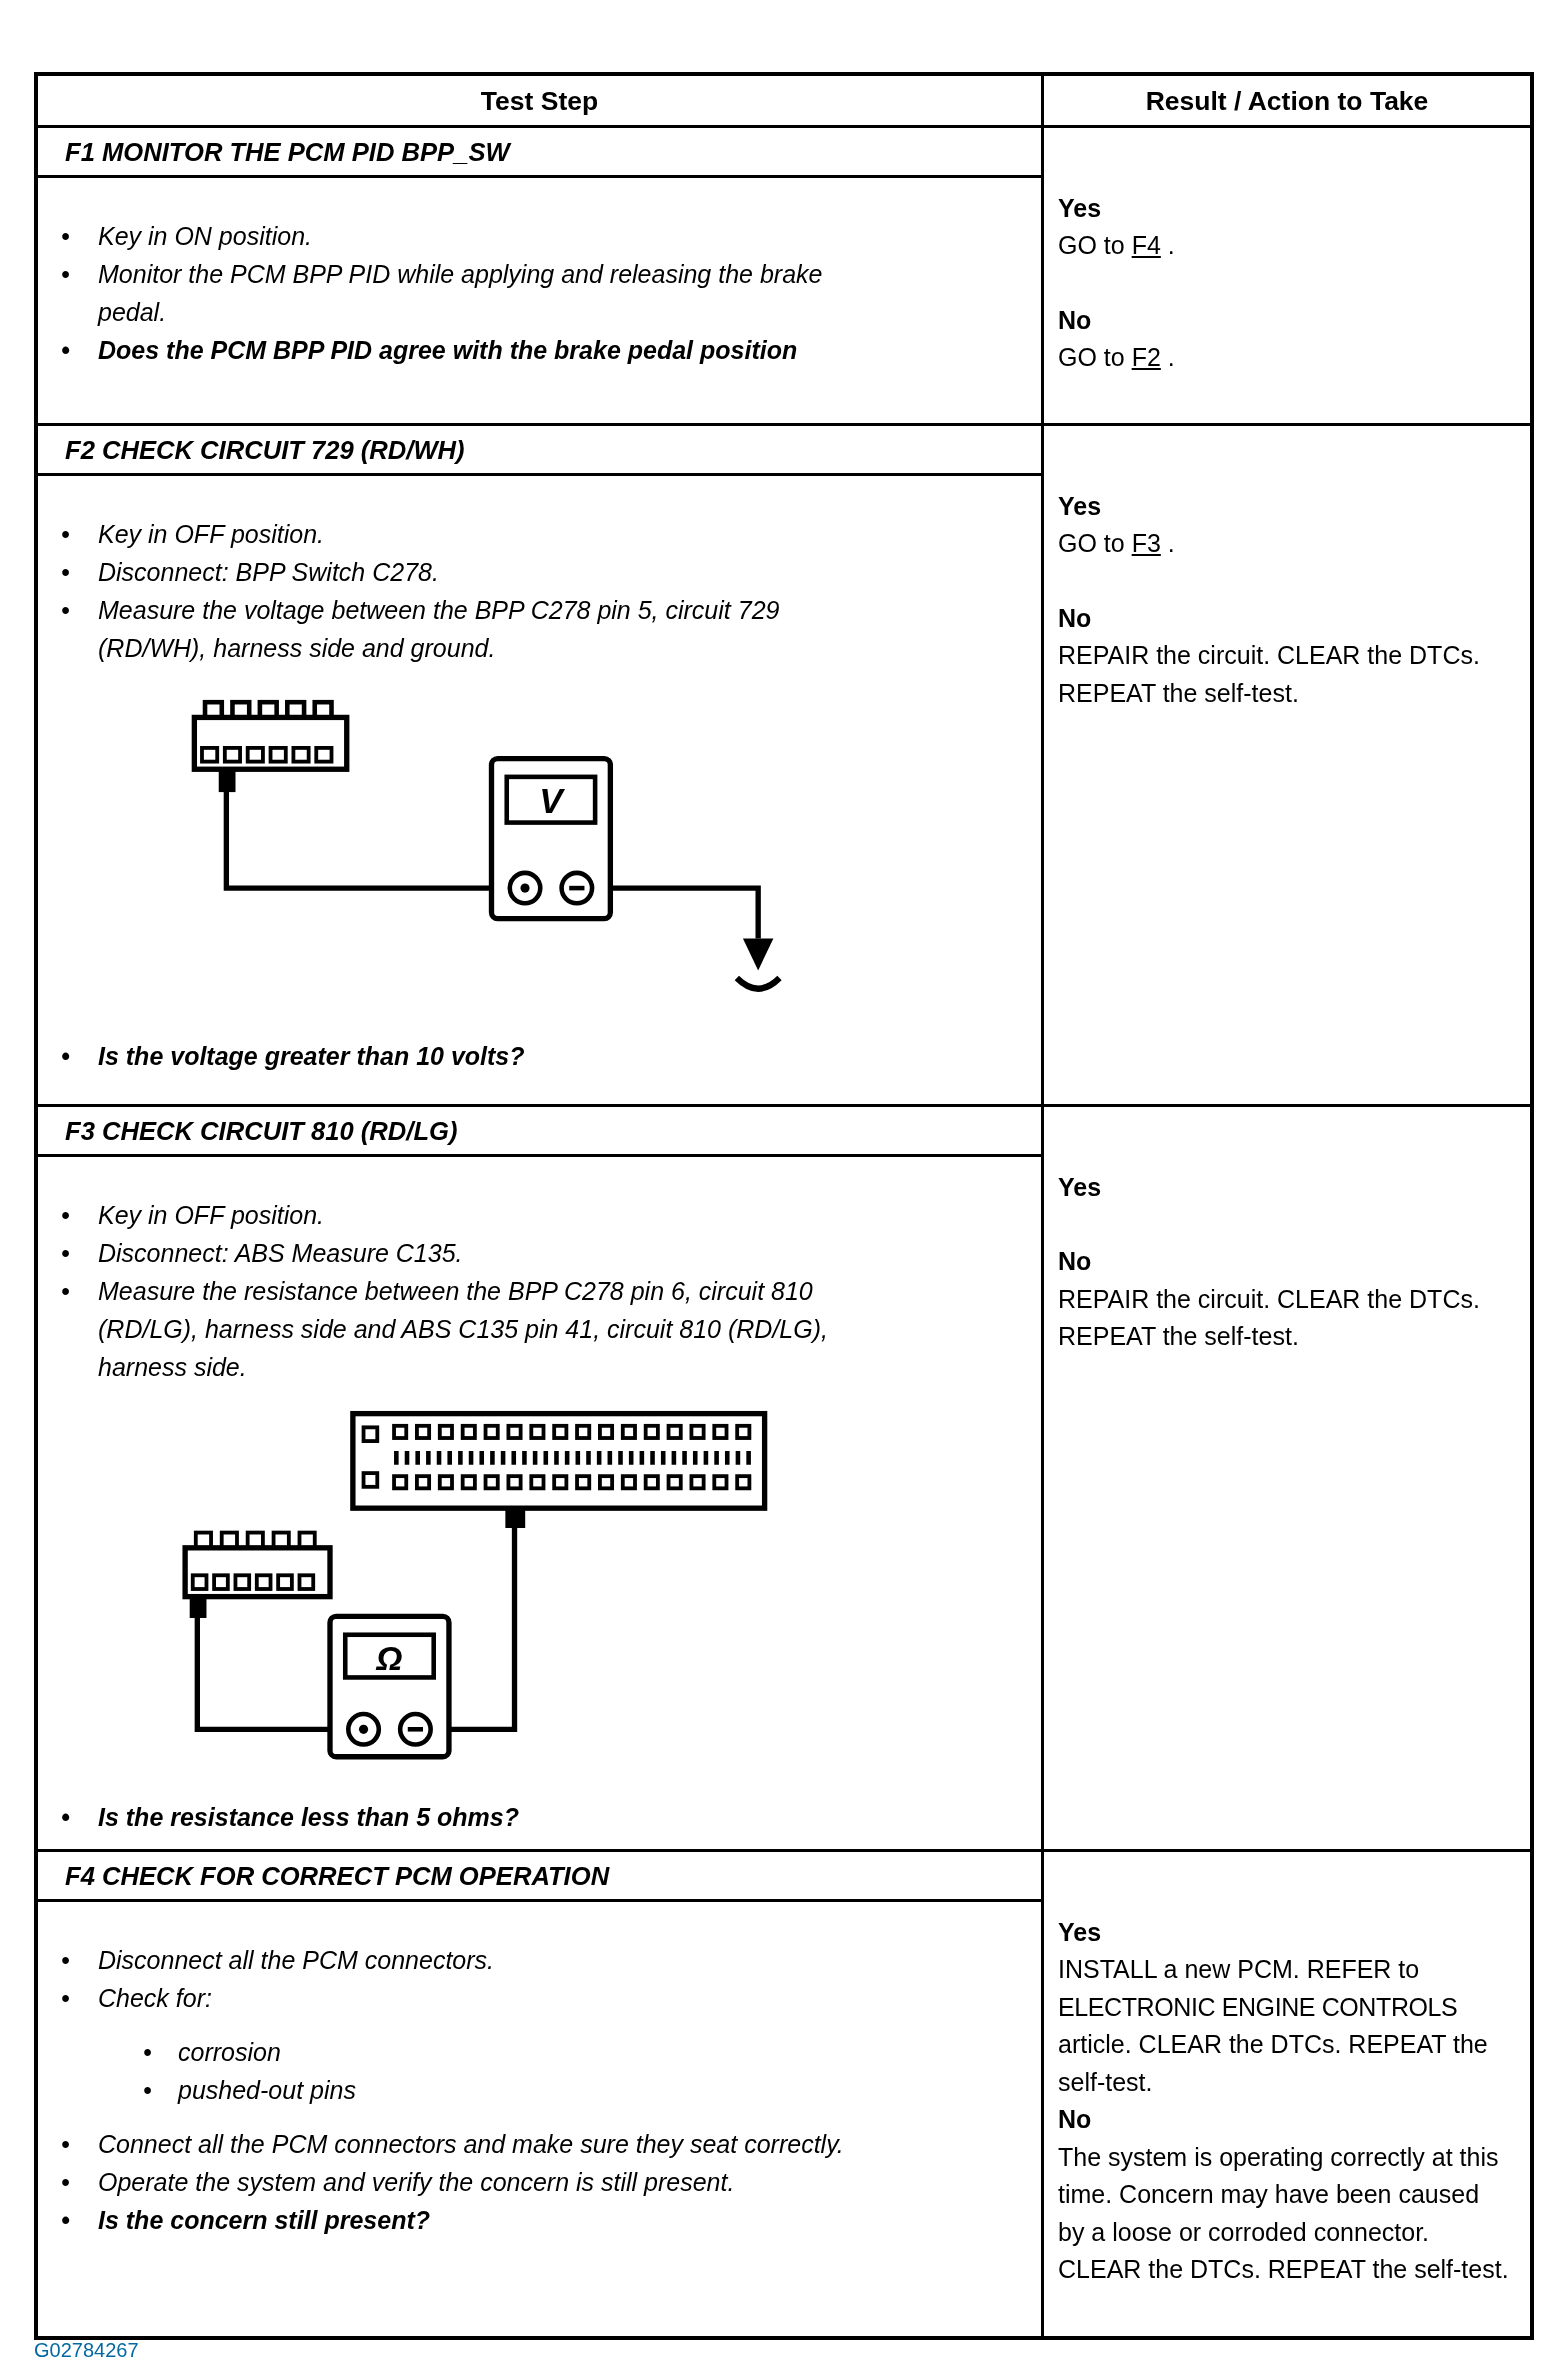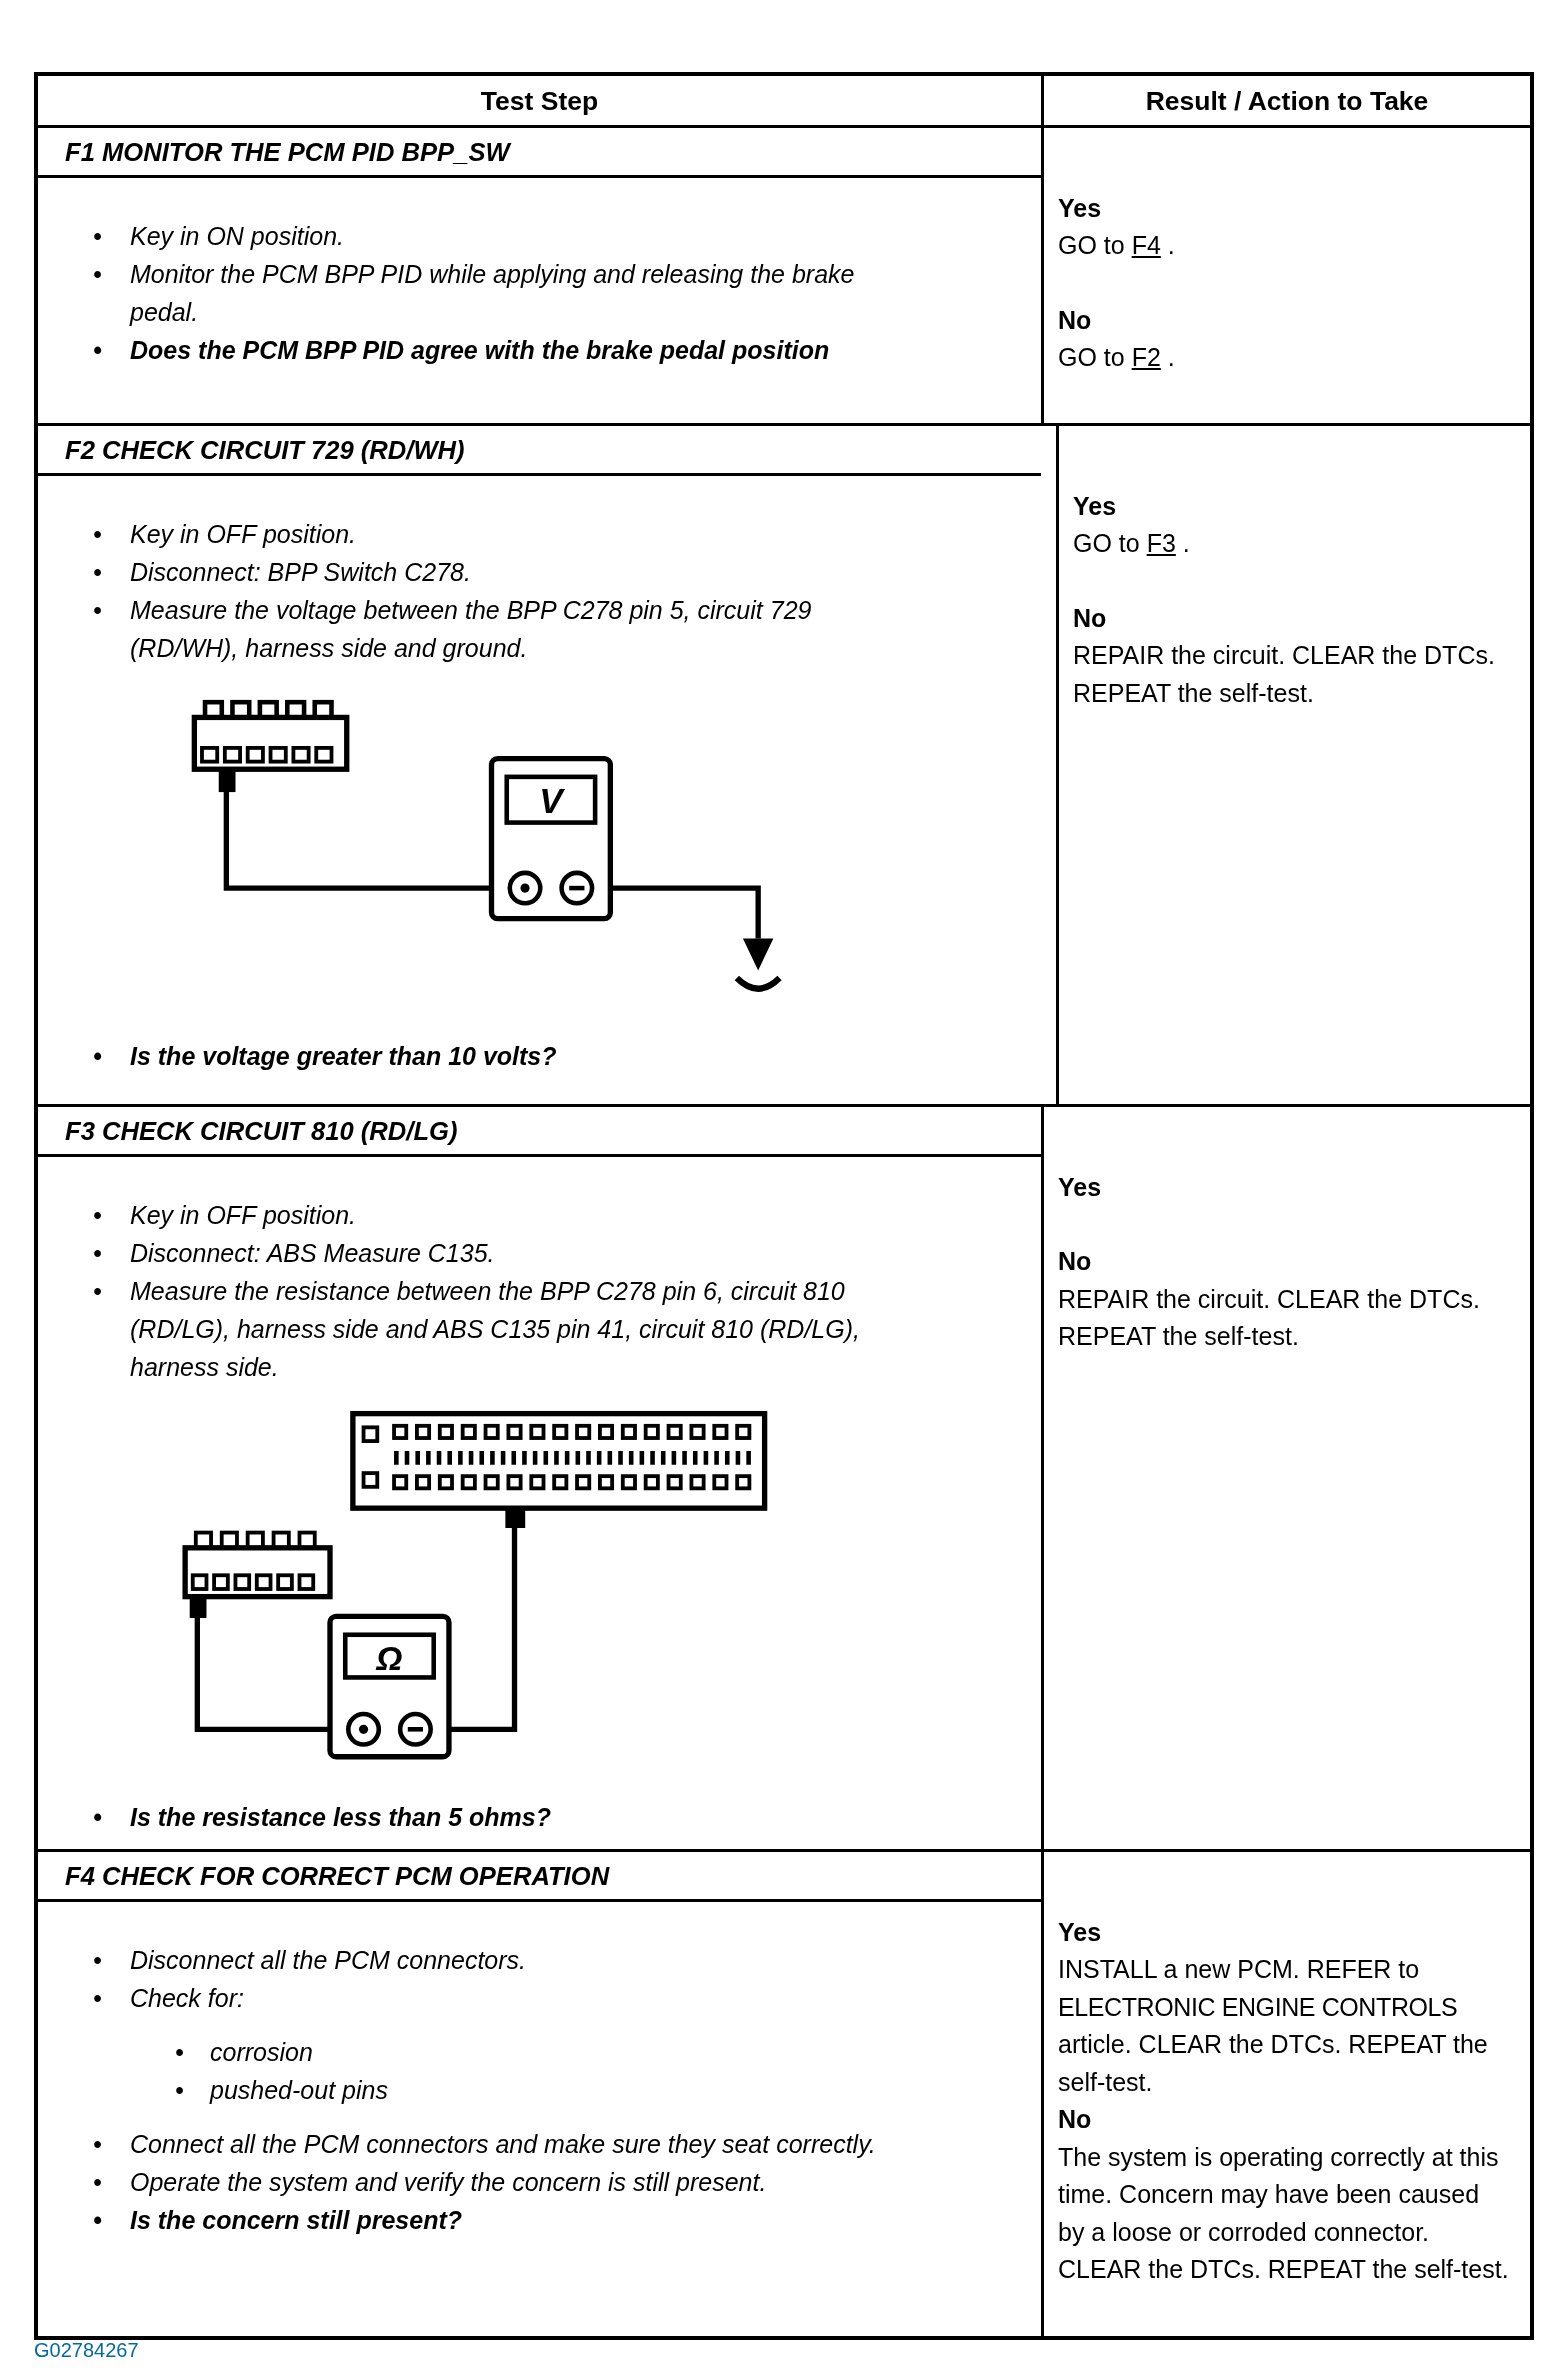--- a/index.html
+++ b/index.html
@@ -32,21 +32,21 @@
   .section-title {
     font-weight: bold;
     font-size: 25.6px;
     padding: 10.6px 8.8px 8px 27px;
     border-bottom: 3.5px solid #000;
   }
   .left-col { padding-bottom: 12.4px; font-style: italic; }
   ul.bullets {
     list-style: none;
     margin: 39px 0 0 0;
-    padding-left: 92px;
+    padding-left: 60px;
   }
   ul.bullets li {
     position: relative;
     font-size: 25px;
     line-height: 1.52;
     max-width: 746px;
   }
   ul.bullets li::before {
     content: "\2022";
     position: absolute;
@@ -73,21 +73,21 @@
   .res-group.gap { margin-top: 37px; }
   .res-group.no-gap { margin-top: 0; }
   a.ppt-link {
     color: #000;
     text-decoration: underline;
     cursor: pointer;
   }
   .article-ref { letter-spacing: -0.4px; }
   
   .sec-f1 { min-height: 298px; }
-  .sec-f2 { min-height: 681px; gap: 15px; }
+  .sec-f2 { min-height: 681px; }
   .sec-f3 { min-height: 711px; }
   .sec-f4 { min-height: 487px; }
   .footer-id {
     position: absolute;
     left: 34px; top: 2339px;
     font-size: 20px;
     color: #0369a1;
   }
   svg text { font-family: "Liberation Sans", sans-serif; }
 </style>

